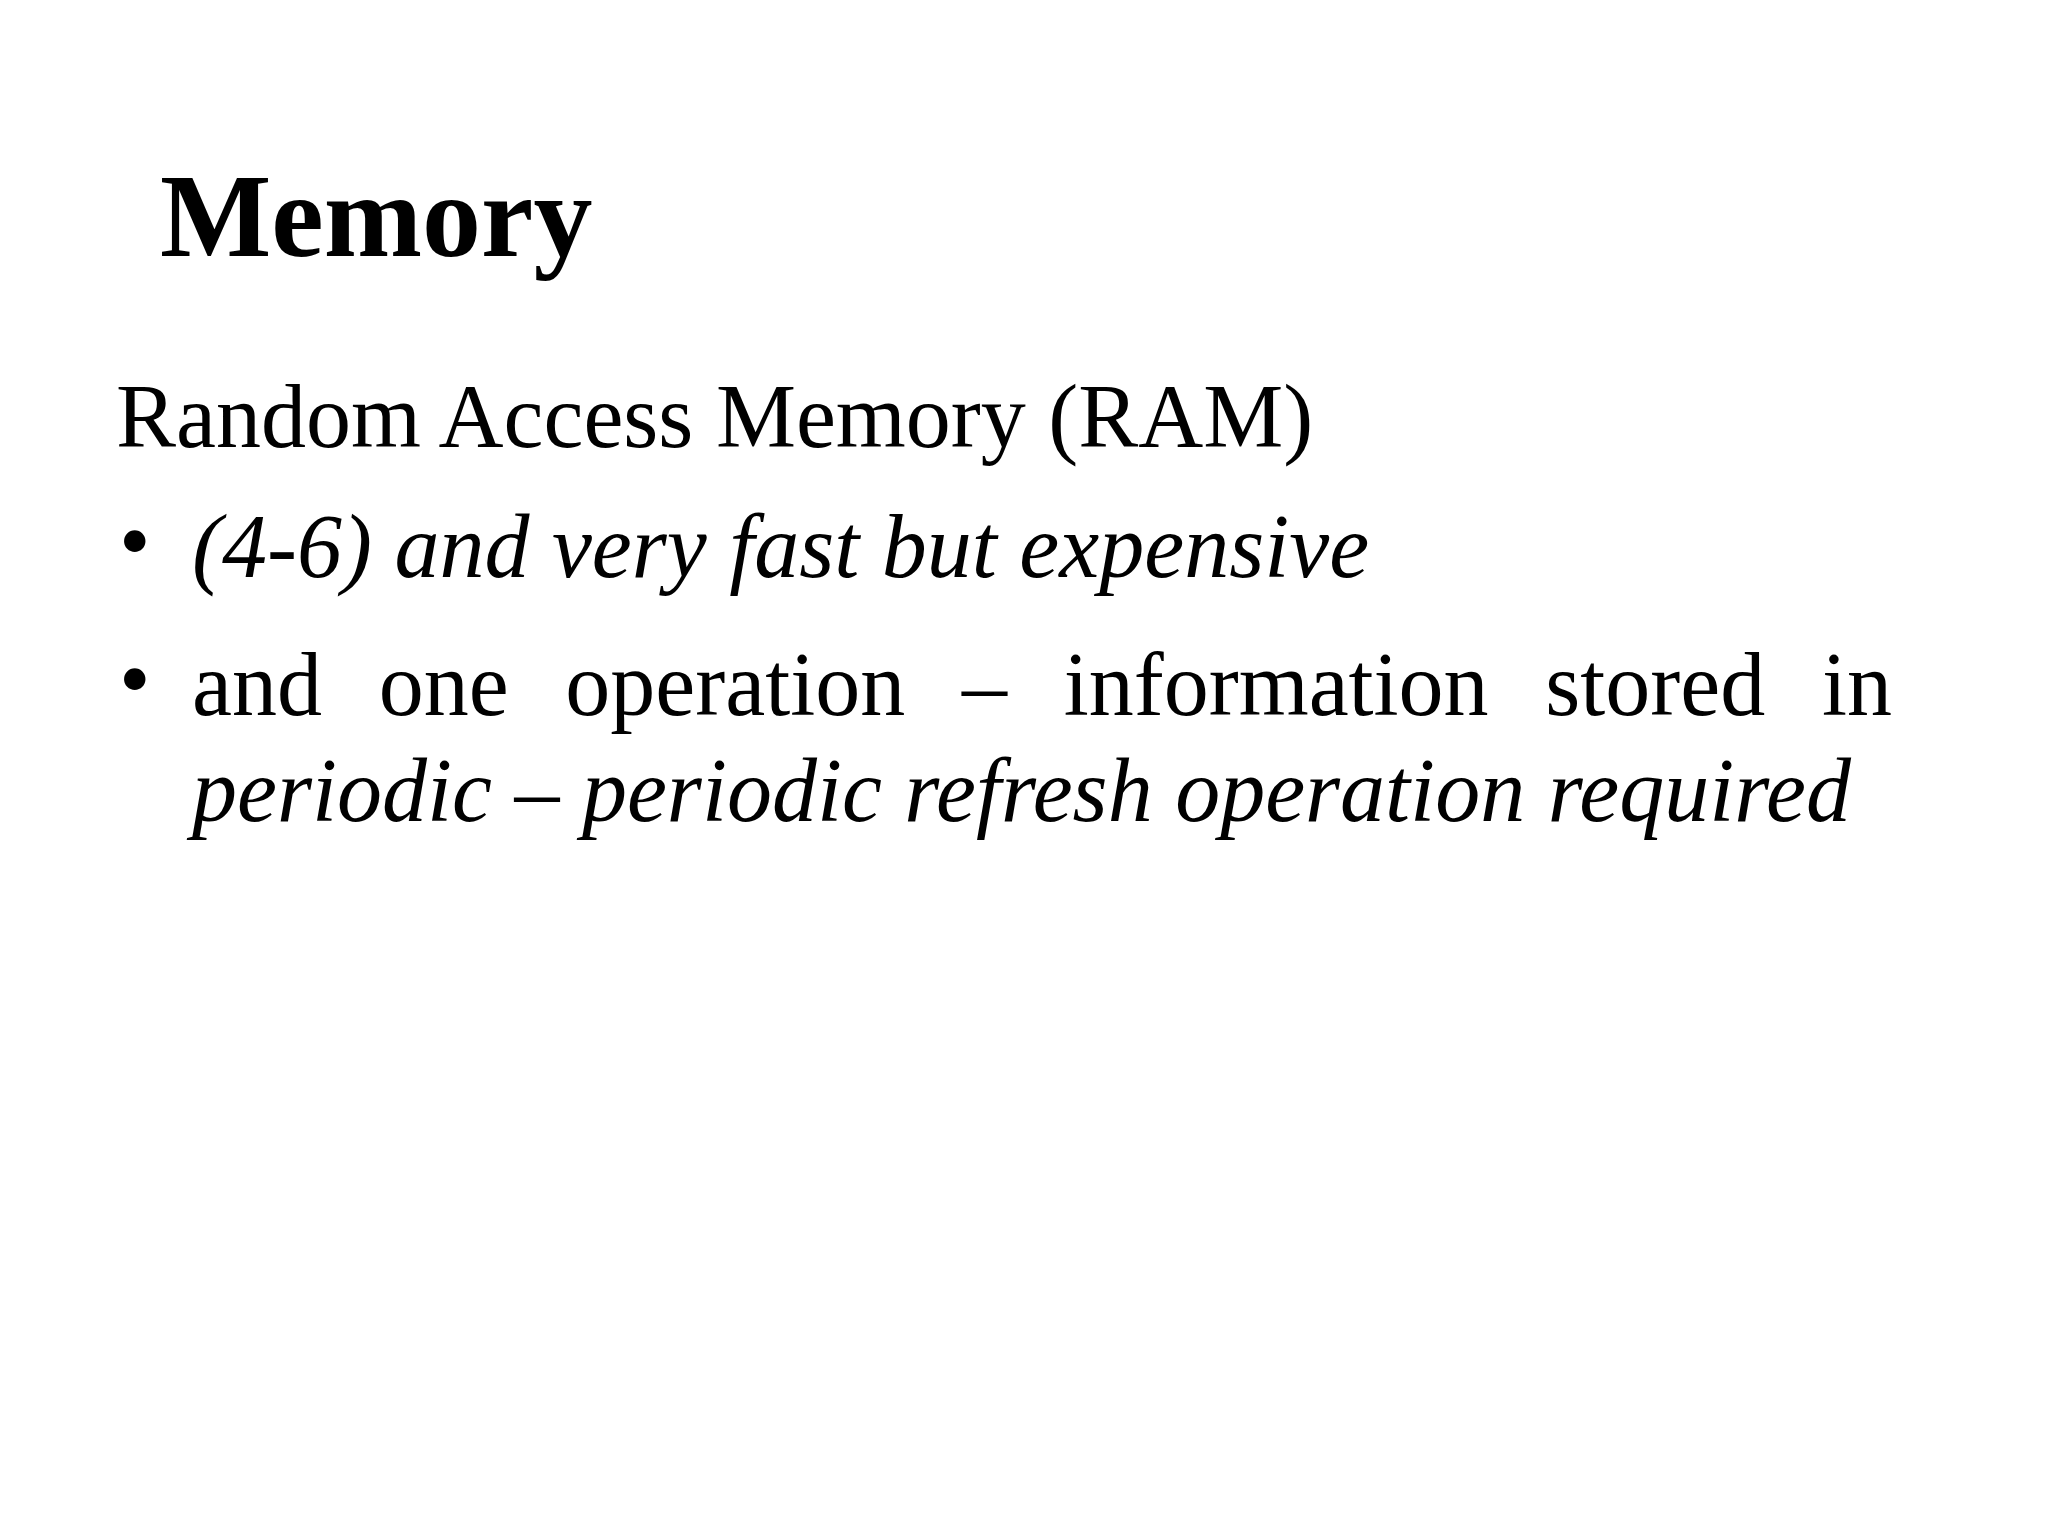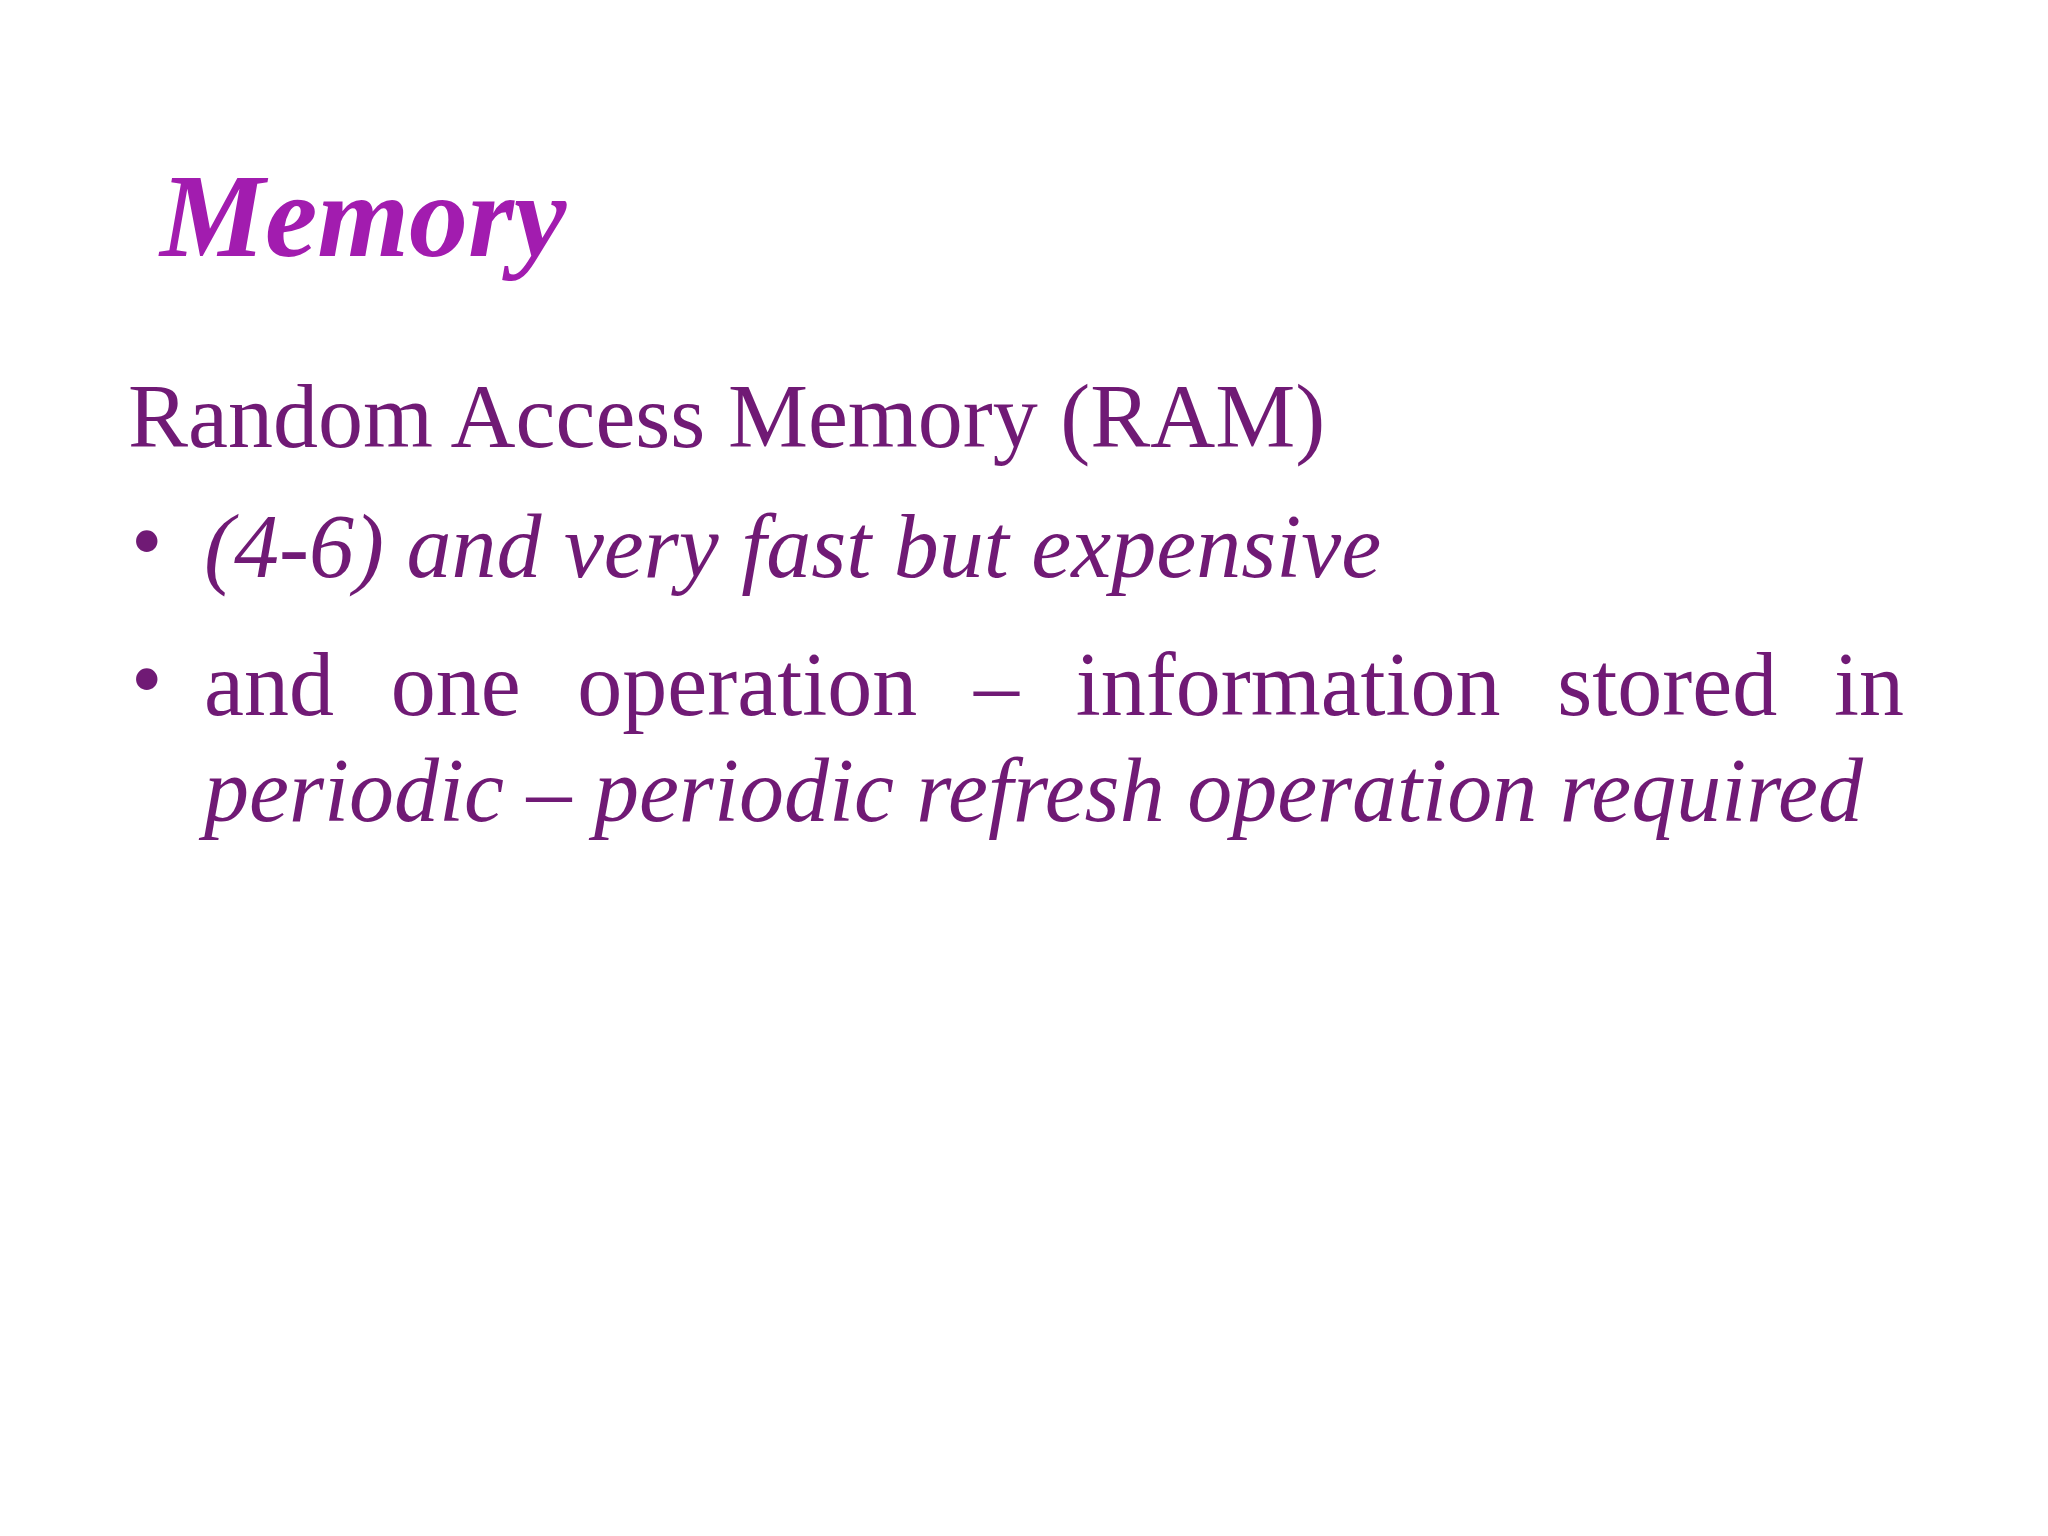--- a/index.html
+++ b/index.html
@@ -22,31 +22,30 @@
   }
   .title {
     position: absolute;
     left: 160px;
     top: 158px;
     margin: 0;
     font-size: 118px;
     font-weight: bold;
     line-height: 1;
     white-space: nowrap;
-    color: #a21caf;
-    font-style: italic;
+    color: #000000;
   }
   .body-block {
     position: absolute;
-    left: 128px;
+    left: 116px;
     top: 364px;
     width: 1776px;
     font-size: 90px;
     line-height: 106px;
-    color: #701a75;
+    color: #000000;
   }
   .intro {
     margin: 0 0 24px 0;
     text-align: left;
     white-space: nowrap;
   }
   .bullet-item {
     position: relative;
     padding-left: 76px;
     margin: 0 0 32px 0;

